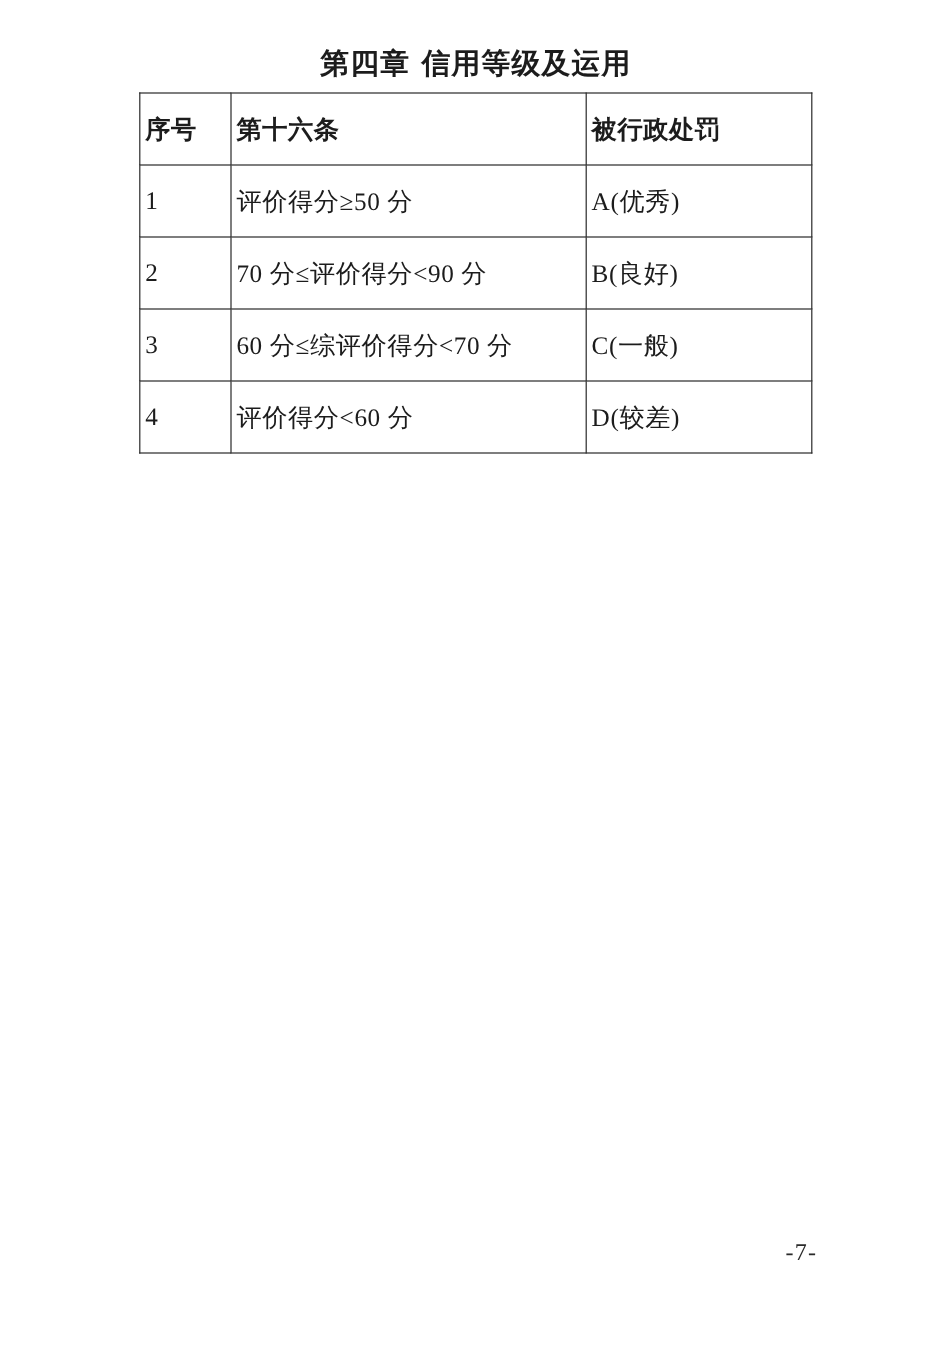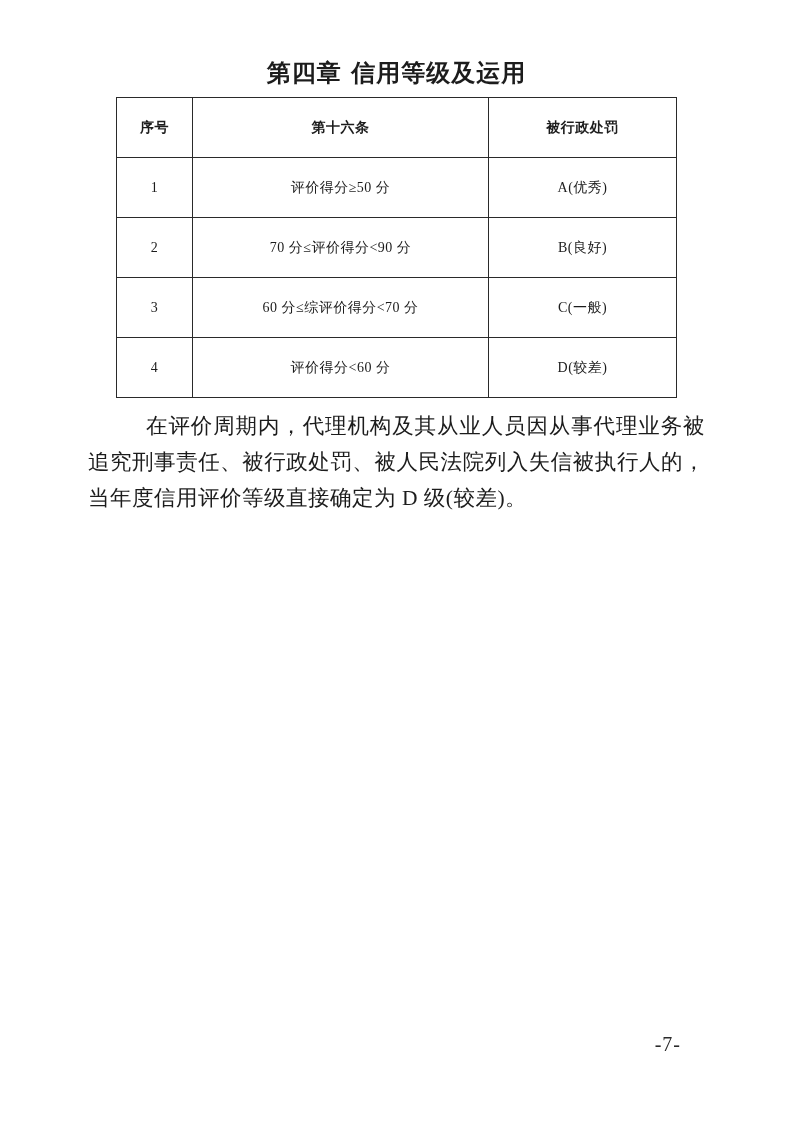--- a/index.html
+++ b/index.html
@@ -7,21 +7,21 @@
   body {
     background: #ffffff;
     color: #1c1c1c;
     font-family: "Liberation Serif", "DejaVu Serif", serif;
     position: relative;
     overflow: hidden;
   }
   .page {
     position: absolute;
     inset: 0;
-    padding: 58px 88px 0 88px;
+    padding: 38px 88px 0 88px;
   }
   .chapter-title {
     text-align: center;
     font-family: "DejaVu Sans", "Liberation Sans", sans-serif;
     font-weight: bold;
     font-size: 24px;
     line-height: 30px;
     letter-spacing: 1px;
     margin-bottom: 9px;
   }
@@ -38,23 +38,23 @@
   }
   table.rating-table {
     border-collapse: collapse;
     table-layout: fixed;
     width: 560px;
     margin: 0 auto;
   }
   table.rating-table th,
   table.rating-table td {
     border: 1.6px solid #2a2a2a;
-    text-align: center;
+    text-align: left;
     vertical-align: middle;
-    font-size: 14px;
+    font-size: 21px;
     letter-spacing: 0.5px;
     height: 60px;
     padding: 0 4px;
   }
   table.rating-table th { font-weight: bold; }
   .col-no   { width: 76px;  }
   .col-score{ width: 296px; }
   .col-grade{ width: 188px; }
   .after-table { margin-top: 10px; }
   .page-number {
@@ -104,20 +104,19 @@
         <td>C(一般)</td>
       </tr>
       <tr>
         <td>4</td>
         <td>评价得分&lt;60 分</td>
         <td>D(较差)</td>
       </tr>
     </tbody>
   </table>
 
-  <p class="body-para after-table">在评价周期内，代理机构及其从业人员因从事代理业务被追究刑事责任、被行政处罚、被人民法院列入失信被执行人的，当年度信用评价等级直接确定为 D 级(较差)。</p>
 
 
 
 
   <div class="page-number">-7-</div>
 
 </div>
 
 </body></html>

